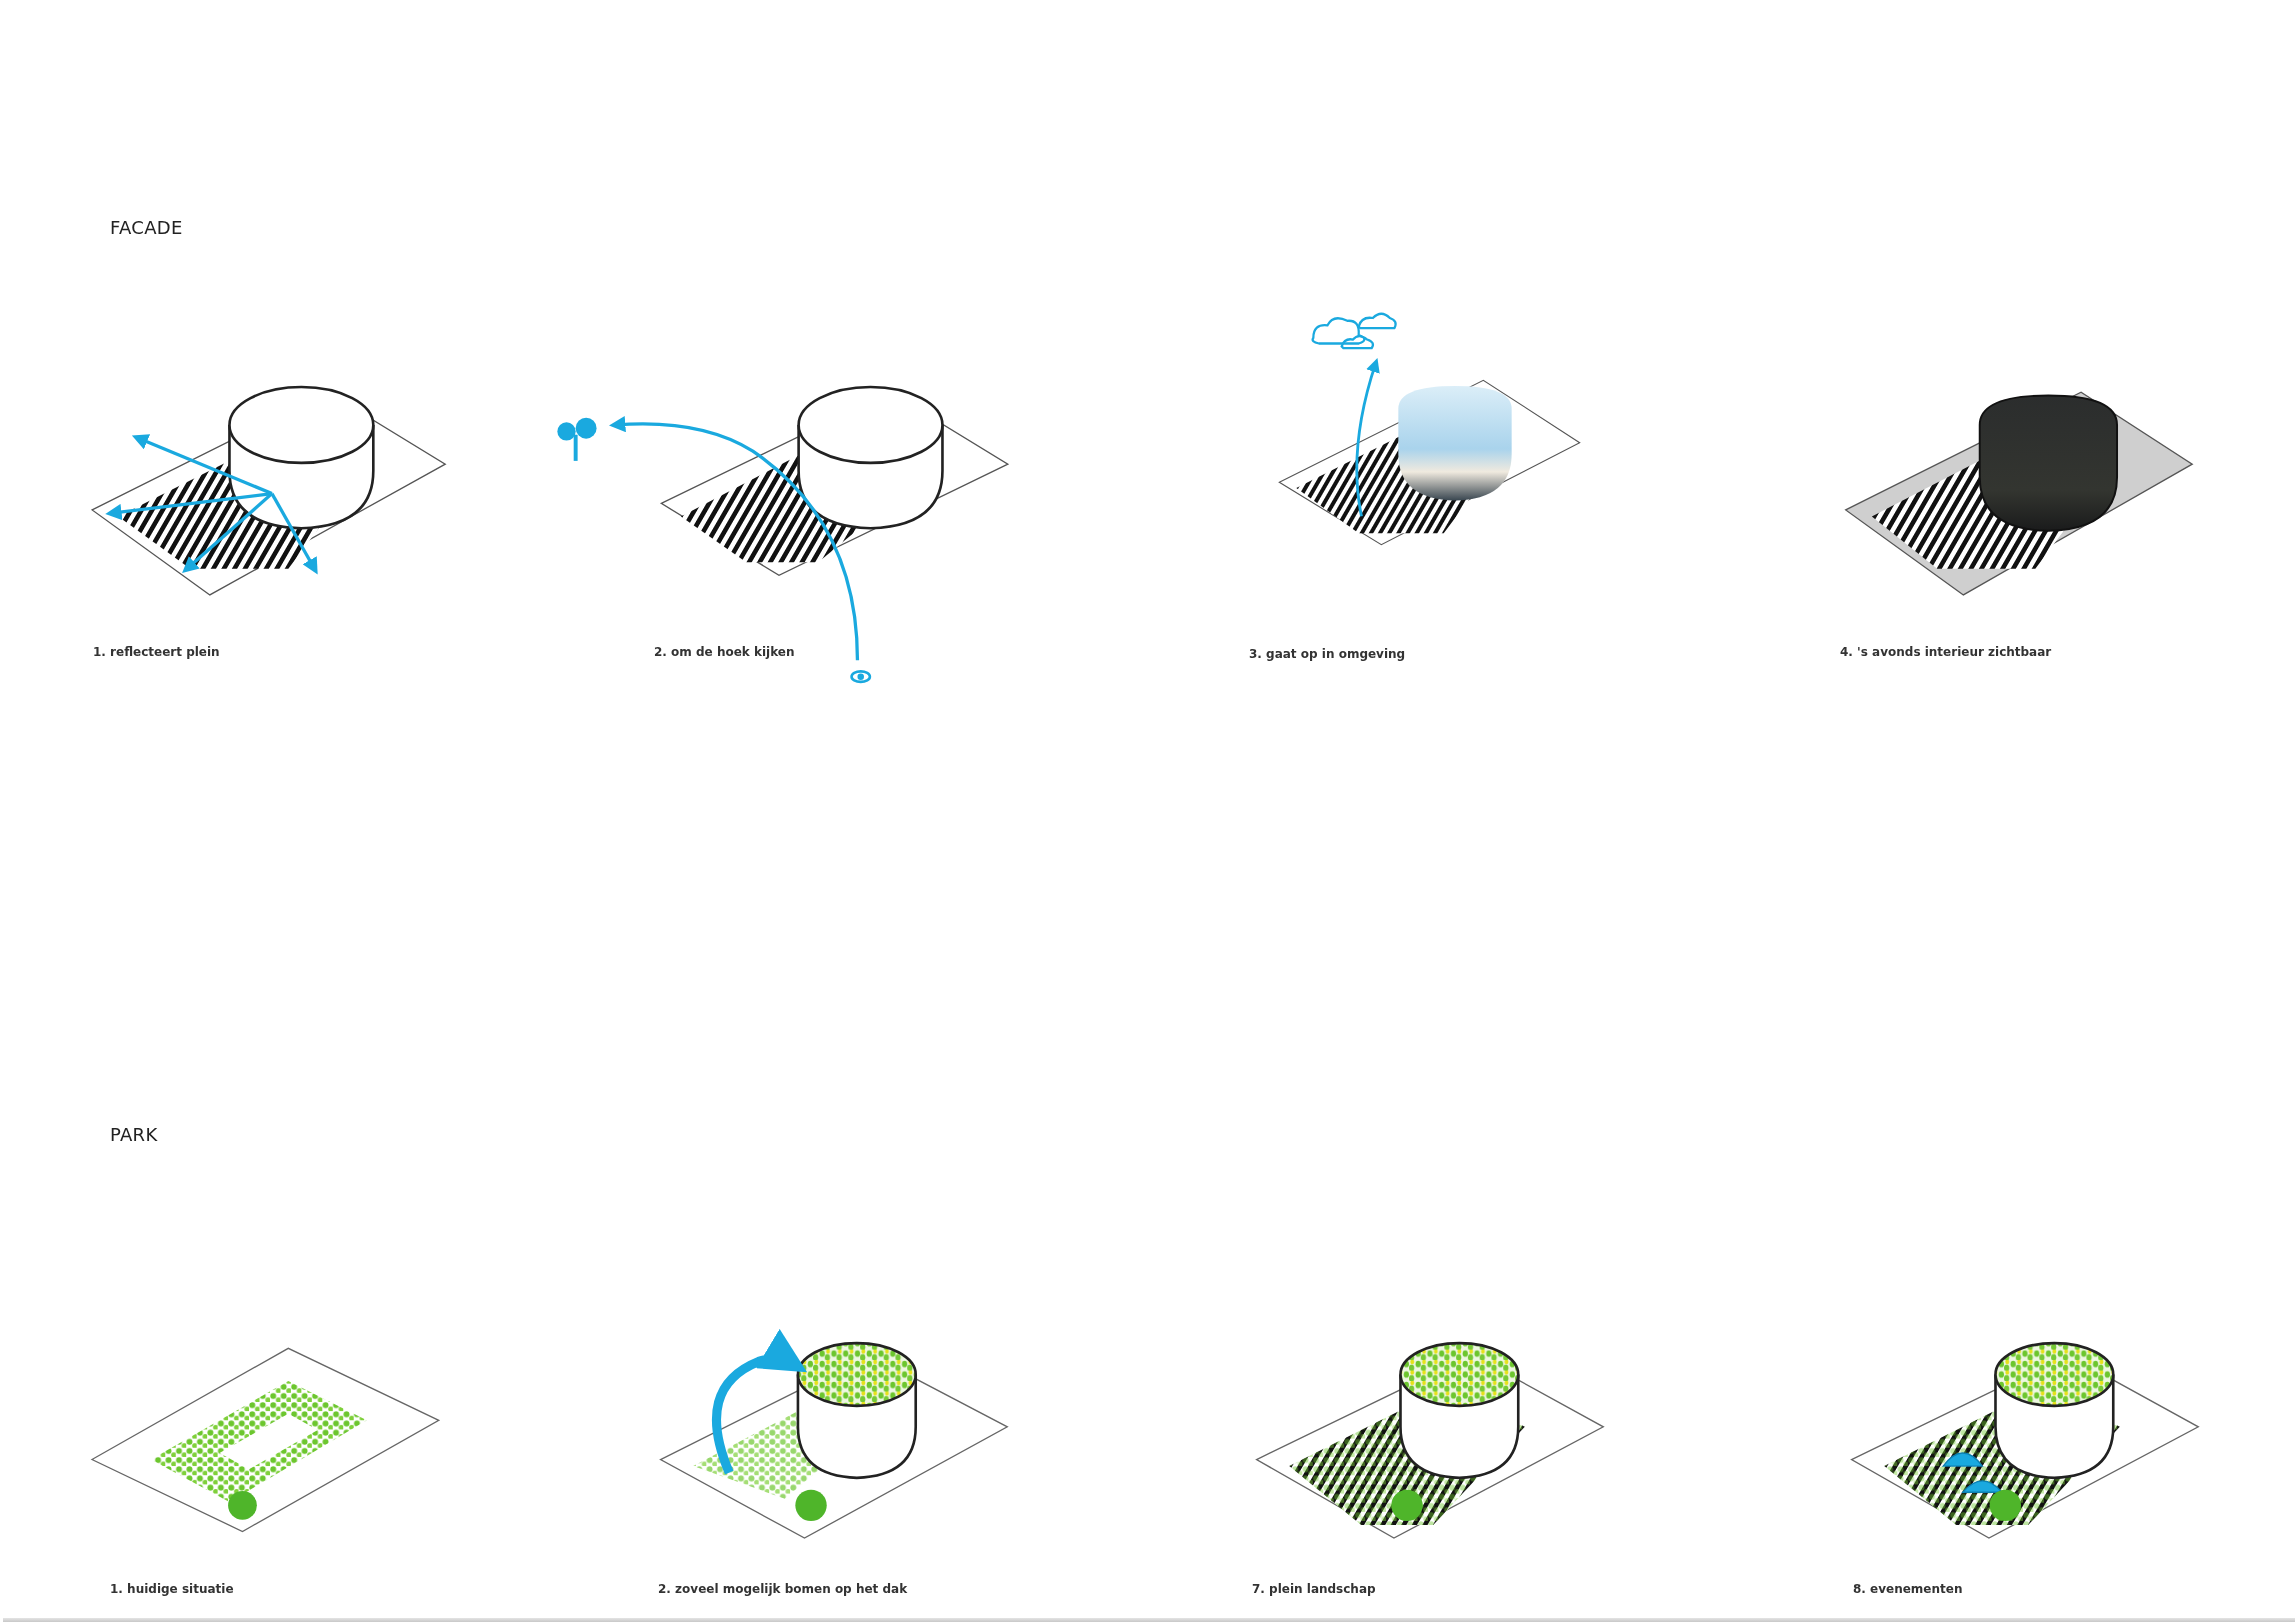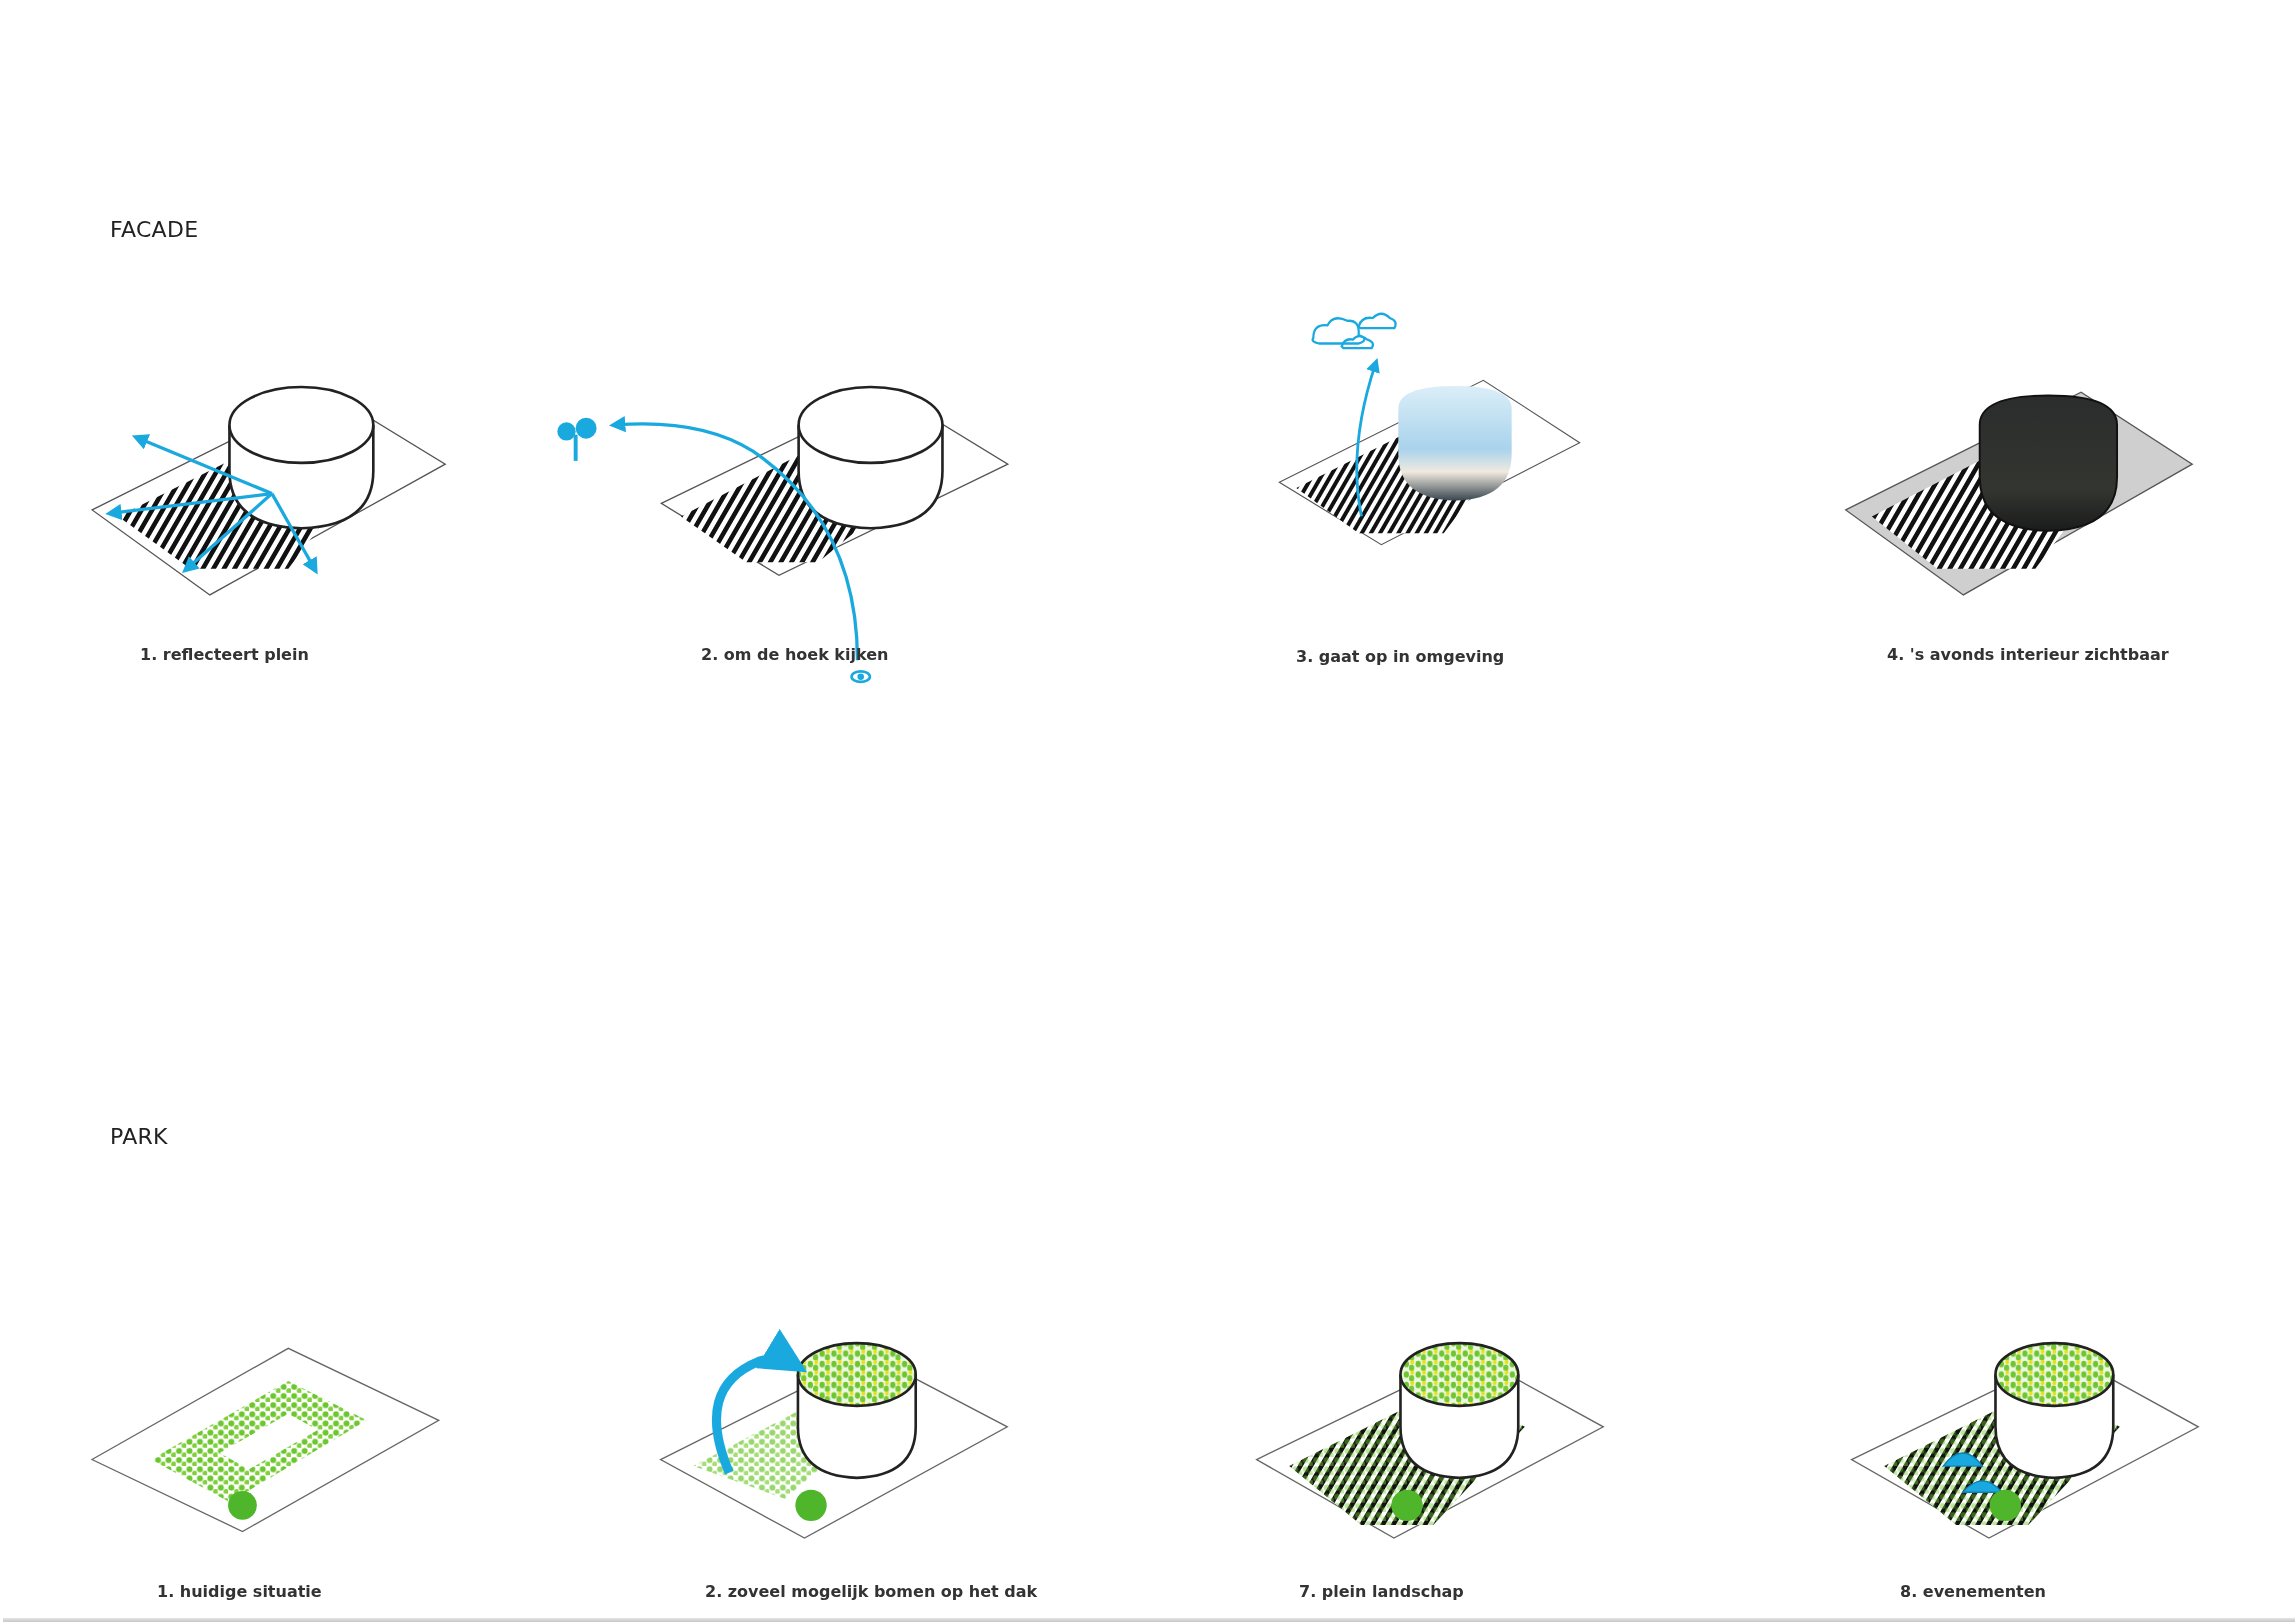--- a/index.html
+++ b/index.html
@@ -1,19 +1,19 @@
 <!DOCTYPE html>
 <html style="font-size:10.5px"><head>
 <meta charset="utf-8">
 <style>
   html, body { margin:0; padding:0; background:#ffffff; }
   body { width:2295px; height:1623px; position:relative; overflow:hidden;
          font-family:"DejaVu Sans", "Liberation Sans", sans-serif; color:#222; }
-  .section-title { position:absolute; font-size:22px; font-weight:500; letter-spacing:0.3px; color:#222; }
-  .caption { position:absolute; font-size:16px; font-weight:bold; color:#333; white-space:nowrap;margin-left:47px; }
+  .section-title { position:absolute; font-size:18px; font-weight:500; letter-spacing:0.3px; color:#222; }
+  .caption { position:absolute; font-size:12px; font-weight:bold; color:#333; white-space:nowrap; }
   .diagram { position:absolute; width:458px; height:340px; }
   .diagram svg { width:100%; height:100%; overflow:visible; }
   .bottom-rule { position:absolute; left:2.6px; right:0; top:1618px; height:3.9px;
                  background:linear-gradient(#e4e4e4,#c8c8c8); }
 </style>
 </head>
 <body>
 
 <div class="section-title" style="left:110px; top:217px;">FACADE</div>
 

